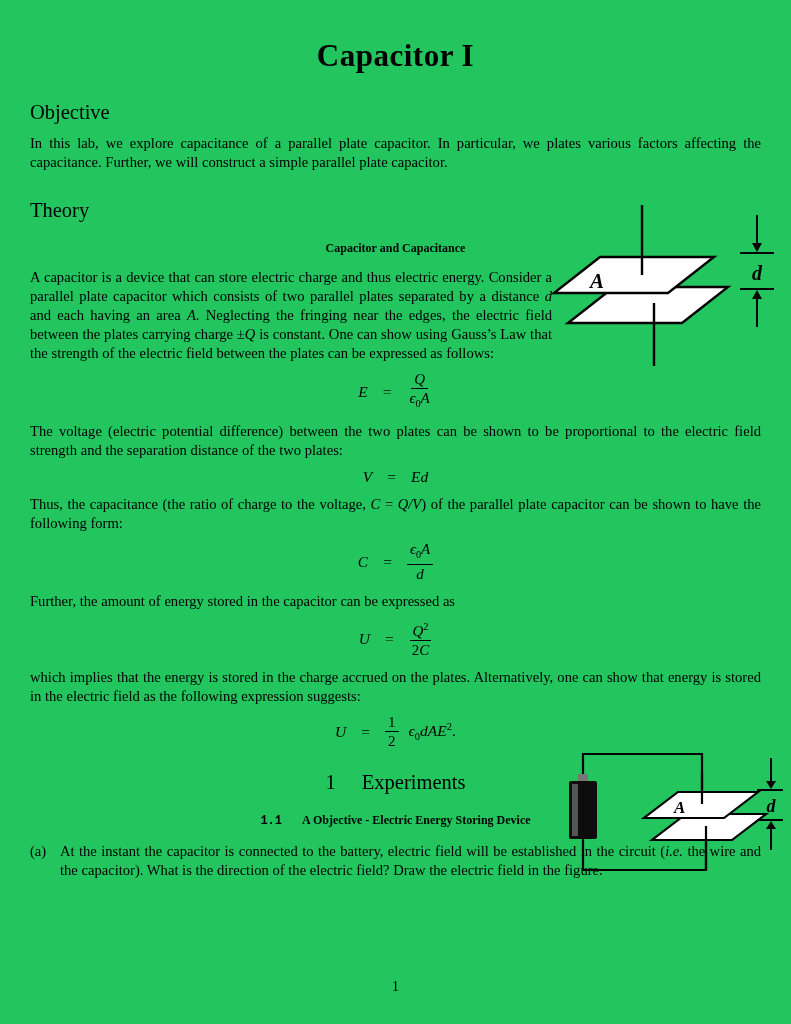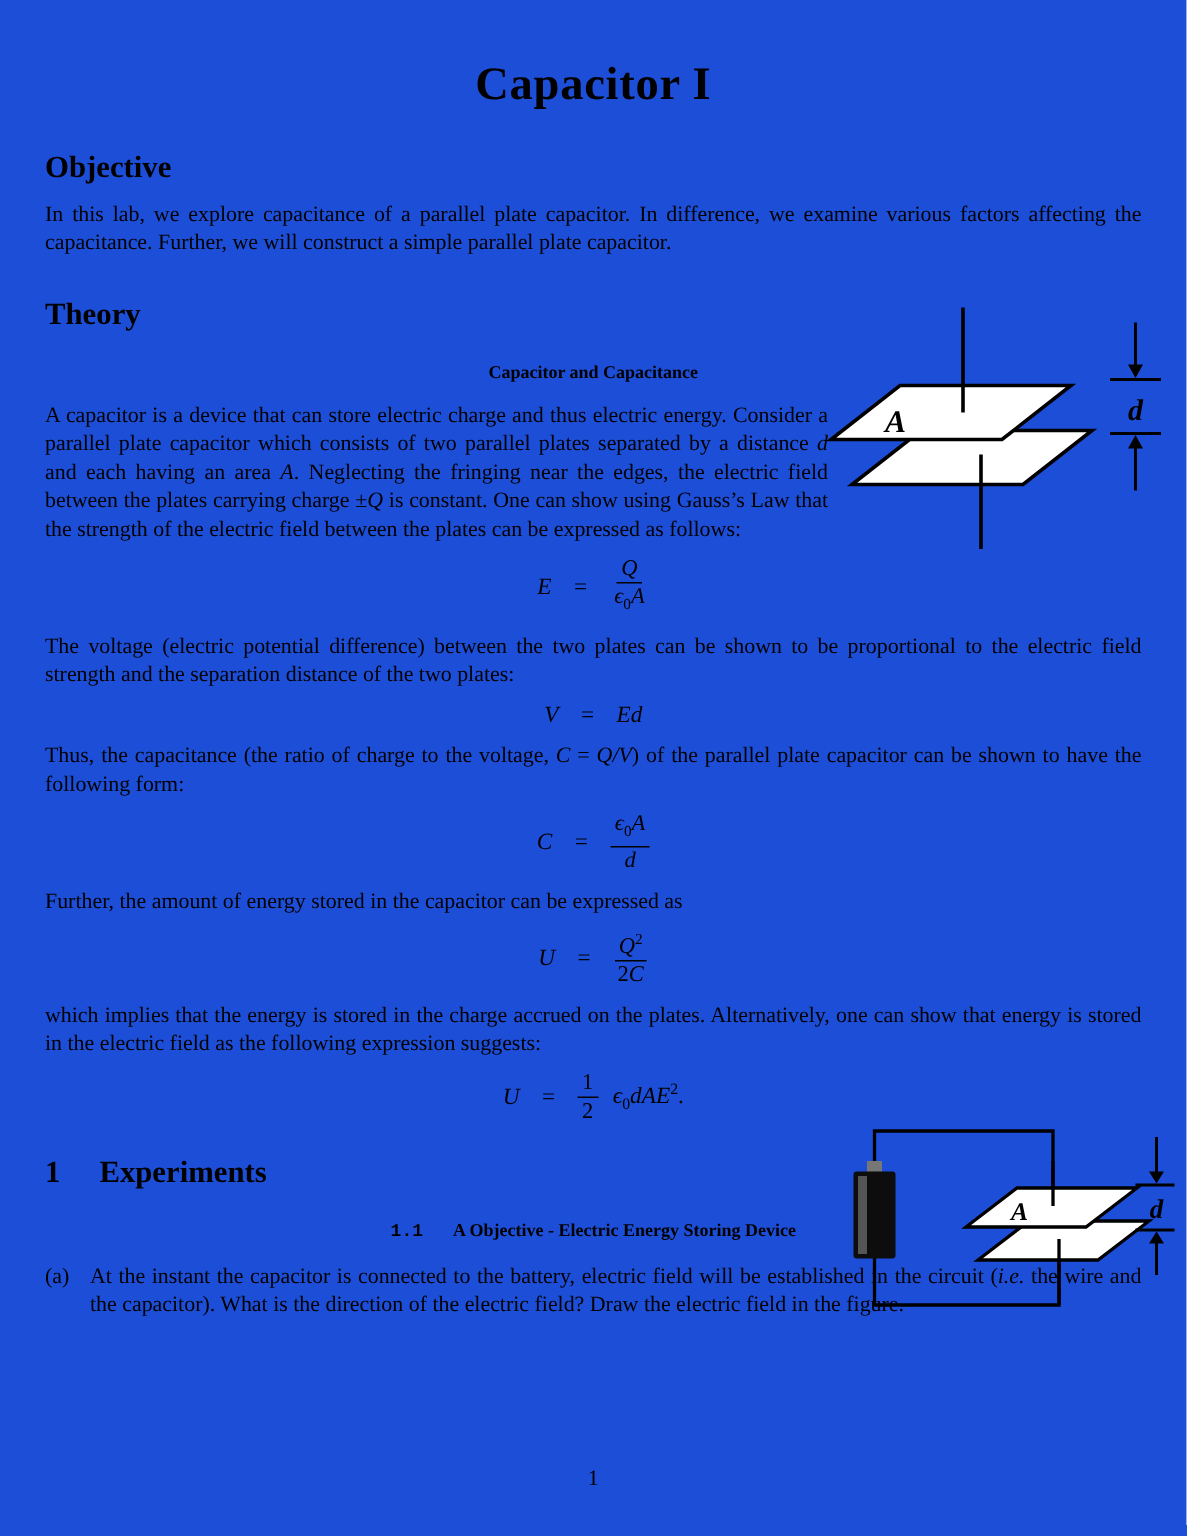--- a/index.html
+++ b/index.html
@@ -1,32 +1,32 @@
 <!DOCTYPE html>
 <html><head>
 <meta charset="utf-8">
 <style>
   html,body{margin:0;padding:0;background:#fff;}
   .page{
     position:relative;
     width:791px;height:1024px;
     box-sizing:border-box;
     padding:28px 30px 18px 30px;
-    background:#1d4ed8;color:#000;
+    background:#22c55e;color:#000;
     font-family:"Liberation Serif","DejaVu Serif",serif;
     font-size:14.6px;line-height:19px;
     text-align:justify;
     overflow:hidden;
   }
   h1{
     text-align:center;font-size:31px;line-height:36px;
     margin:10px 0 0 0;font-weight:bold;letter-spacing:.5px;
   }
-  h2{font-size:20.5px;line-height:25px;margin:26px 0 0 0;text-align:left;font-weight:bold;}
-  h2.tight{margin-top:20px;}
+  h2{font-size:20.5px;line-height:25px;margin:26px 0 0 0;text-align:left;font-weight:normal;}
+  h2.tight{margin-top:20px;text-align:center;}
   h3{font-size:12px;line-height:21px;margin:15px 0 0 0;text-align:center;font-weight:bold;}
   p{margin:9px 0 0 0;}
   .sec-num{margin-right:26px;}
   .subsec-num{margin-right:20px;font-family:Liberation Mono, monospace;}
   .narrow{width:522px;}
   .narrow2{width:518px;}
   i{font-style:italic;}
   
   .equation{
     display:flex;justify-content:center;align-items:center;
@@ -52,21 +52,21 @@
   .page-number{position:absolute;left:0;right:0;bottom:28px;text-align:center;font-size:14.6px;}
 </style>
 </head>
 <body>
 
 <div class="page">
 
   <h1>Capacitor I</h1>
 
   <h2>Objective</h2>
-  <p>In this lab, we explore capacitance of a parallel plate capacitor.  In difference, we examine various factors affecting the capacitance.  Further, we will construct a simple parallel plate capacitor.</p>
+  <p>In this lab, we explore capacitance of a parallel plate capacitor.  In particular, we plates various factors affecting the capacitance.  Further, we will construct a simple parallel plate capacitor.</p>
 
   <h2>Theory</h2>
   <h3>Capacitor and Capacitance</h3>
 
   <p class="narrow">A capacitor is a device that can store electric charge and thus electric energy. Consider a parallel plate capacitor which consists of two parallel plates separated by a distance <i>d</i> and each having an area <i>A</i>.  Neglecting the fringing near the edges, the electric field between the plates carrying charge ±<i>Q</i> is constant.  One can show using Gauss’s Law that the strength of the electric field between the plates can be expressed as follows:</p>
 
   <div class="equation">
     <span class="eq-lhs">E</span>
     <span class="eq-rel">=</span>
     <span class="frac">

